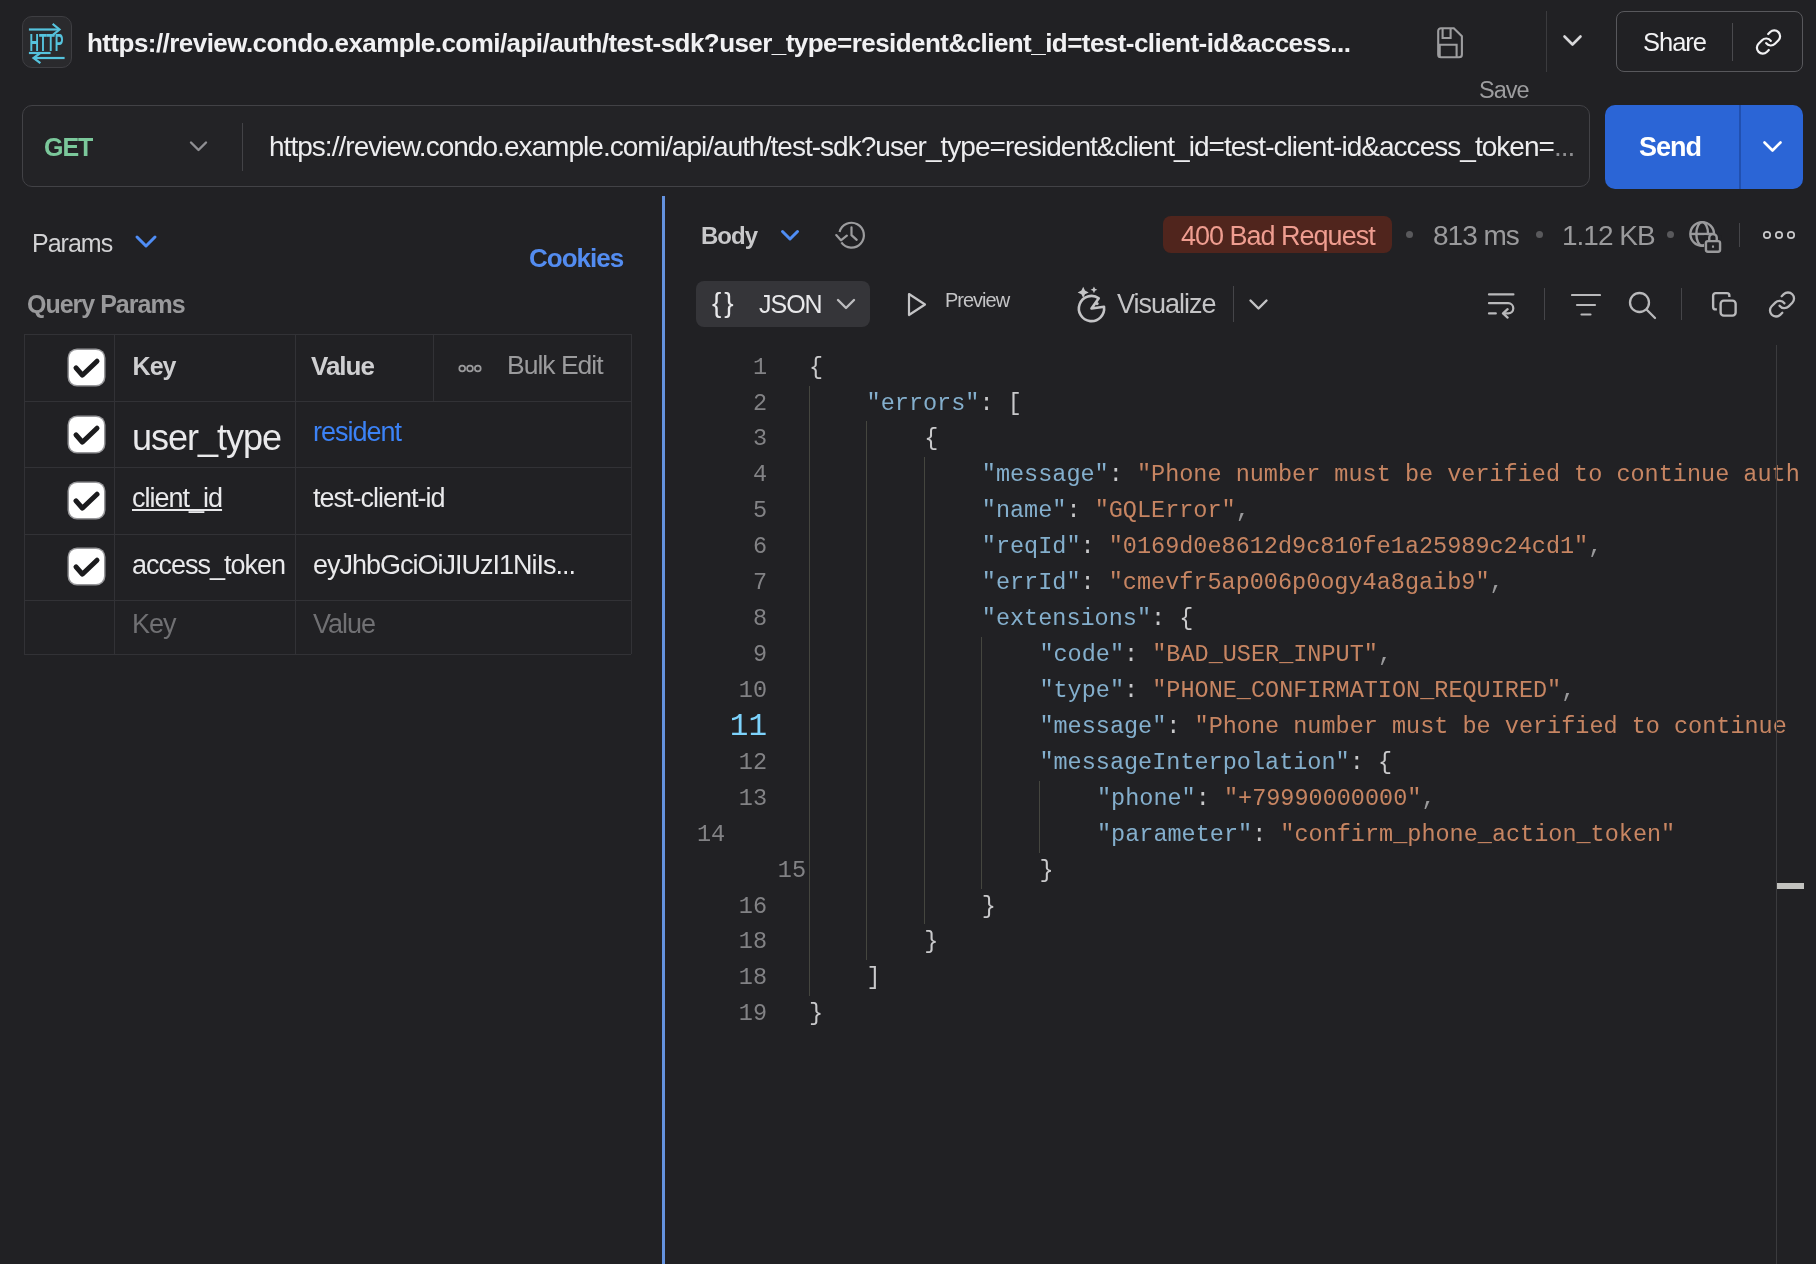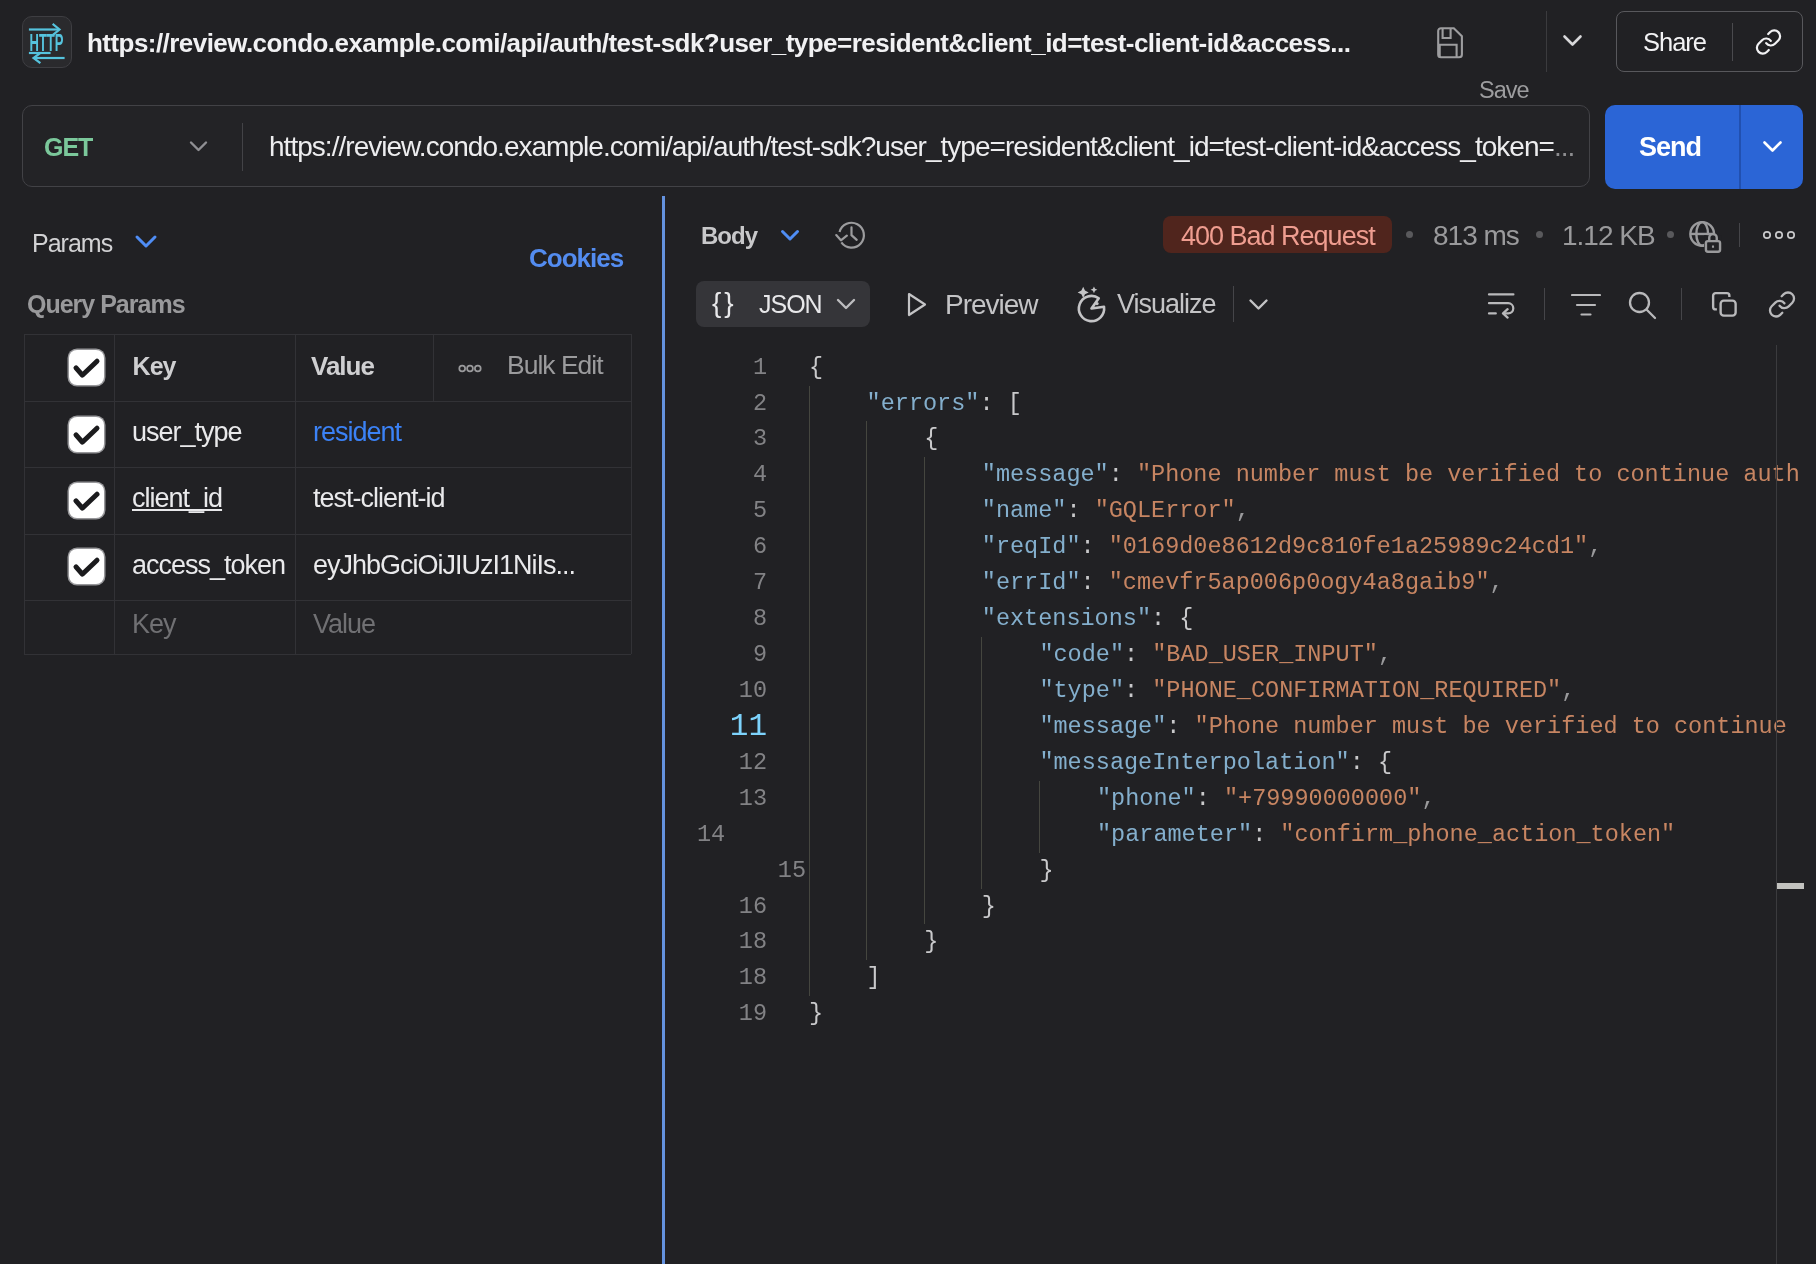--- a/index.html
+++ b/index.html
@@ -114,21 +114,21 @@
     <div class="abs ui" style="left:132.6px;top:351.5px;font-size:25px;font-weight:bold;color:#cfcfd1;white-space:nowrap;">Key</div>
     <div class="abs ui" style="left:311px;top:350.8px;font-size:26px;font-weight:bold;color:#cfcfd1;white-space:nowrap;">Value</div>
     <div class="abs" style="left:458px;top:364px;">
       <svg width="24" height="9" viewBox="0 0 24 9" fill="none" stroke="#9a9a9c" stroke-width="1.7">
         <circle cx="4.2" cy="4.5" r="2.9"></circle>
         <circle cx="12" cy="4.5" r="2.9"></circle>
         <circle cx="19.8" cy="4.5" r="2.9"></circle>
       </svg>
     </div>
     <div class="abs ui" style="left:507px;top:350.45px;font-size:26.5px;color:#9b9b9d;white-space:nowrap;">Bulk Edit</div>
-    <div class="abs ui" style="left:132px;top:416.6px;font-size:27px;color:#e9e9eb;white-space:nowrap;">user_type</div>
+    <div class="abs ui" style="left:132px;top:416.6px;font-size:36px;color:#e9e9eb;white-space:nowrap;">user_type</div>
     <div class="abs ui" style="left:313px;top:416.6px;font-size:27px;color:#3b82f6;white-space:nowrap;">resident</div>
     <div class="abs ui" style="left:132px;top:483.3px;font-size:27px;color:#e9e9eb;white-space:nowrap;text-decoration:underline;">client_id</div>
     <div class="abs ui" style="left:313px;top:483.3px;font-size:27px;color:#e9e9eb;white-space:nowrap;">test-client-id</div>
     <div class="abs ui" style="left:132px;top:549.5px;font-size:27px;color:#e9e9eb;white-space:nowrap;">access_token</div>
     <div class="abs ui" style="left:313px;top:549.5px;font-size:27px;color:#e9e9eb;white-space:nowrap;">eyJhbGciOiJIUzI1NiIs...</div>
     <div class="abs ui" style="left:132px;top:609.4px;font-size:27px;color:#707073;white-space:nowrap;">Key</div>
     <div class="abs ui" style="left:313px;top:609.4px;font-size:27px;color:#707073;white-space:nowrap;">Value</div>
   </div>
 
 <div class="abs ui" style="left:701px;top:222px;font-size:24px;font-weight:bold;color:#c8c8ca;">Body</div>
@@ -178,21 +178,21 @@
 <div class="abs" style="left:836px;top:298px;">
   <svg width="20" height="13" viewBox="0 0 20 13" fill="none" stroke="#bdbdbf" stroke-width="2.4">
       <path d="M2 2 L10 10 L18 2" stroke-linecap="round" stroke-linejoin="round"></path>
     </svg>
 </div>
 <div class="abs" style="left:905px;top:291px;">
   <svg width="24" height="27" viewBox="0 0 24 27" fill="none" stroke="#c4c4c6" stroke-width="2.2" stroke-linejoin="round">
       <path d="M4 3 L20 13.5 L4 24 Z"></path>
     </svg>
 </div>
-<div class="abs ui" style="left:945px;top:289px;font-size:28px;color:#c4c4c6;">Preview</div>
+<div class="abs ui" style="left:945px;top:289px;font-size:20px;color:#c4c4c6;">Preview</div>
 <div class="abs" id="vizicon" style="left:1073px;top:285px;">
   <svg width="37" height="40" viewBox="0 0 24 26" fill="none" stroke="#c4c4c6" stroke-width="1.7">
     <path d="M16.70 8.58 A8.2 8.2 0 1 0 20.12 14.16 L12 15.3 Z" stroke-linejoin="round"></path>
     <path d="M6.6 1.2 l1.15 2.45 2.45 1.15 -2.45 1.15 -1.15 2.45 -1.15 -2.45 -2.45 -1.15 2.45 -1.15 Z" fill="#c4c4c6" stroke="none"></path>
     <path d="M13.6 0.9 l.7 1.5 1.5.7 -1.5.7 -.7 1.5 -.7 -1.5 -1.5 -.7 1.5 -.7 Z" fill="#c4c4c6" stroke="none"></path>
     <circle cx="15.6" cy="12.1" r="1.05" fill="#c4c4c6" stroke="none"></circle>
   </svg>
 </div>
 <div class="abs ui" style="left:1117px;top:289px;font-size:27px;color:#c4c4c6;">Visualize</div>
 <div class="abs" style="left:1233px;top:286px;width:1px;height:36px;background:#454549;"></div>

